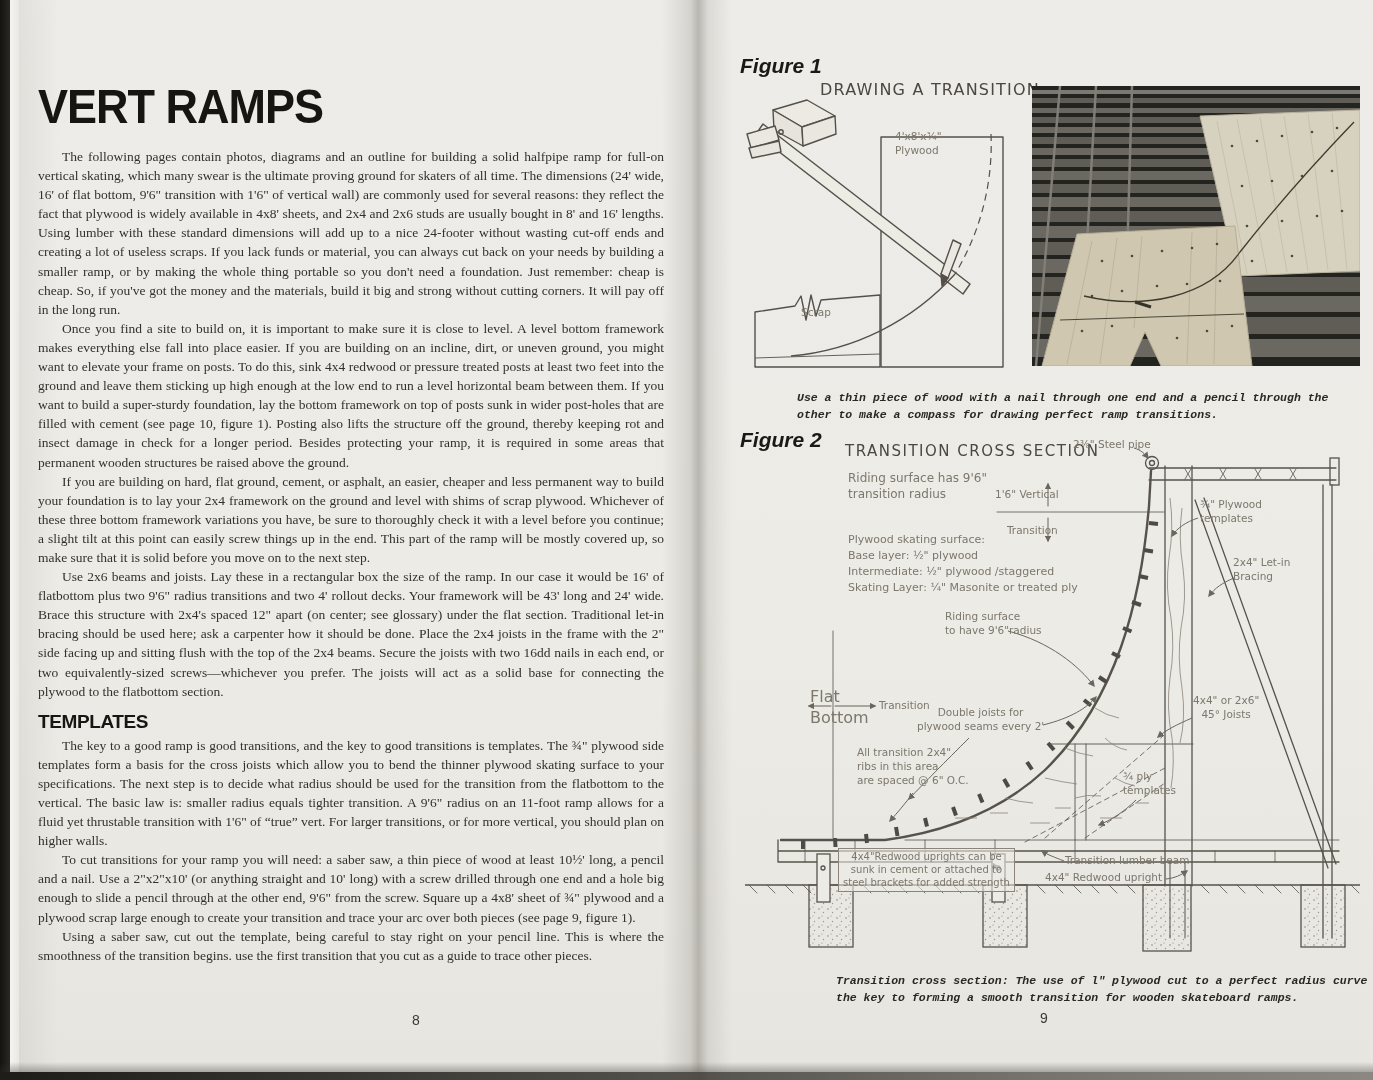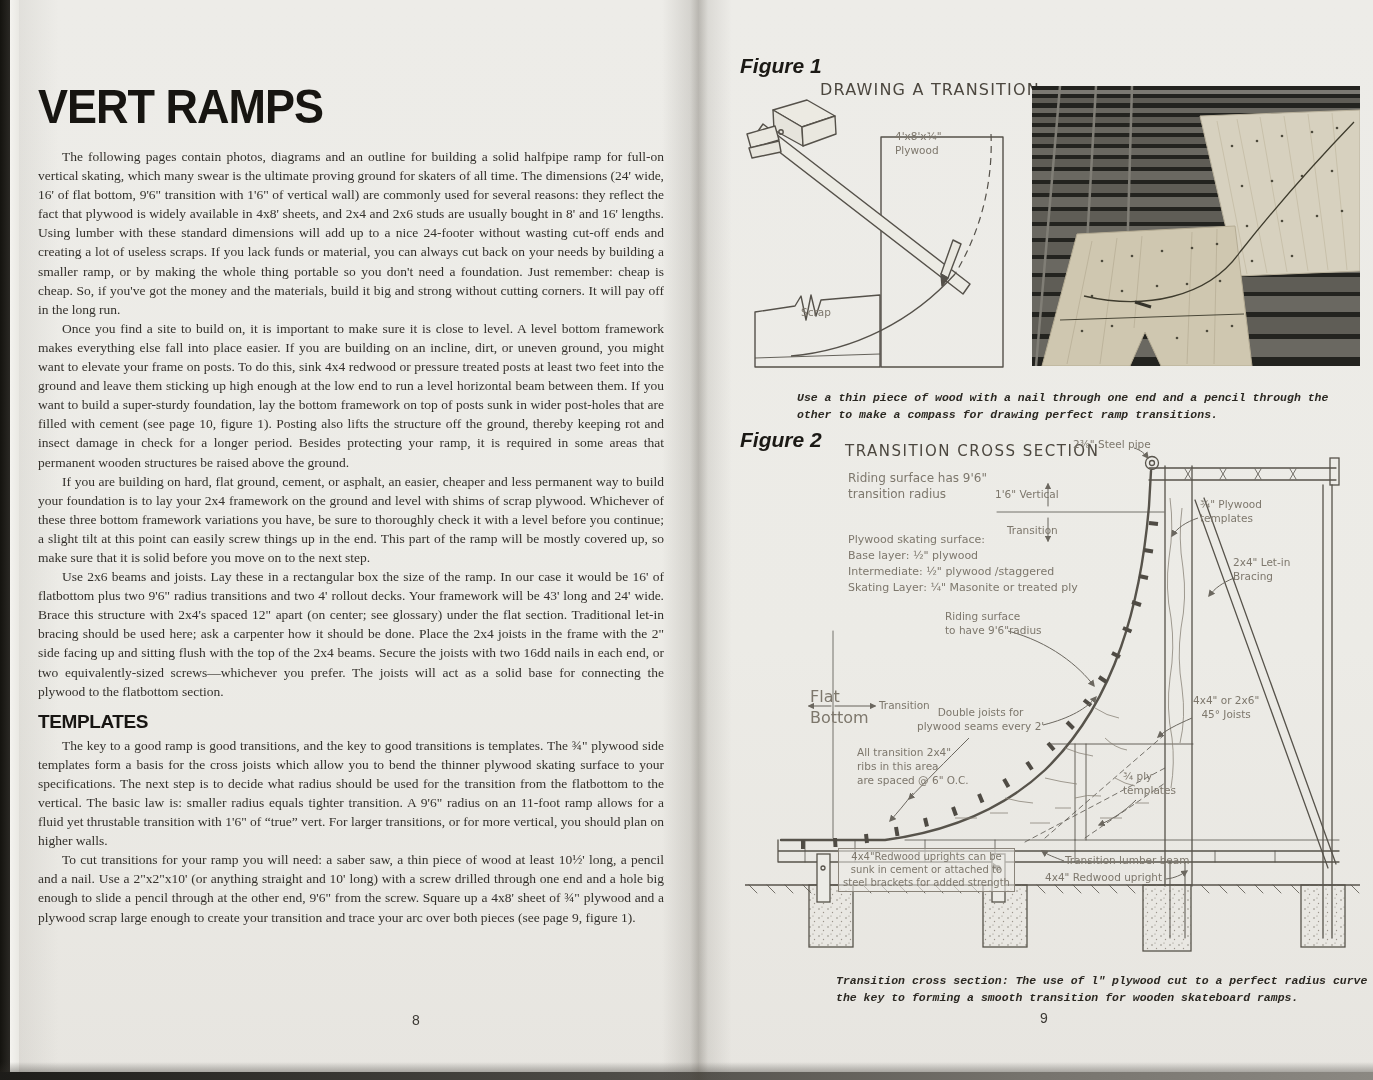--- a/index.html
+++ b/index.html
@@ -53,20 +53,21 @@
 
   <div class="col-left">
     <h1 class="title">VERT RAMPS</h1>
     <p class="body">The following pages contain photos, diagrams and an outline for building a solid halfpipe ramp for full-on vertical skating, which many swear is the ultimate proving ground for skaters of all time. The dimensions (24' wide, 16' of flat bottom, 9'6" transition with 1'6" of vertical wall) are commonly used for several reasons: they reflect the fact that plywood is widely available in 4x8' sheets, and 2x4 and 2x6 studs are usually bought in 8' and 16' lengths. Using lumber with these standard dimensions will add up to a nice 24-footer without wasting cut-off ends and creating a lot of useless scraps. If you lack funds or material, you can always cut back on your needs by building a smaller ramp, or by making the whole thing portable so you don't need a foundation. Just remember: cheap is cheap. So, if you've got the money and the materials, build it big and strong without cutting corners. It will pay off in the long run.</p>
     <p class="body">Once you find a site to build on, it is important to make sure it is close to level. A level bottom framework makes everything else fall into place easier. If you are building on an incline, dirt, or uneven ground, you might want to elevate your frame on posts. To do this, sink 4x4 redwood or pressure treated posts at least two feet into the ground and leave them sticking up high enough at the low end to run a level horizontal beam between them. If you want to build a super-sturdy foundation, lay the bottom framework on top of posts sunk in wider post-holes that are filled with cement (see page 10, figure 1). Posting also lifts the structure off the ground, thereby keeping rot and insect damage in check for a longer period. Besides protecting your ramp, it is required in some areas that permanent wooden structures be raised above the ground.</p>
     <p class="body">If you are building on hard, flat ground, cement, or asphalt, an easier, cheaper and less permanent way to build your foundation is to lay your 2x4 framework on the ground and level with shims of scrap plywood. Whichever of these three bottom framework variations you have, be sure to thoroughly check it with a level before you continue; a slight tilt at this point can easily screw things up in the end. This part of the ramp will be mostly covered up, so make sure that it is solid before you move on to the next step.</p>
     <p class="body">Use 2x6 beams and joists. Lay these in a rectangular box the size of the ramp. In our case it would be 16' of flatbottom plus two 9'6" radius transitions and two 4' rollout decks. Your framework will be 43' long and 24' wide. Brace this structure with 2x4's spaced 12" apart (on center; see glossary) under the flat section. Traditional let-in bracing should be used here; ask a carpenter how it should be done. Place the 2x4 joists in the frame with the 2" side facing up and sitting flush with the top of the 2x4 beams. Secure the joists with two 16dd nails in each end, or two equivalently-sized screws—whichever you prefer. The joists will act as a solid base for connecting the plywood to the flatbottom section.</p>
     <h2 class="sect">TEMPLATES</h2>
     <p class="body">The key to a good ramp is good transitions, and the key to good transitions is templates. The ¾" plywood side templates form a basis for the cross joists which allow you to bend the thinner plywood skating surface to your specifications. The next step is to decide what radius should be used for the transition from the flatbottom to the vertical. The basic law is: smaller radius equals tighter transition. A 9'6" radius on an 11-foot ramp allows for a fluid yet thrustable transition with 1'6" of “true” vert. For larger transitions, or for more vertical, you should plan on higher walls.</p>
     <p class="body">To cut transitions for your ramp you will need: a saber saw, a thin piece of wood at least 10½' long, a pencil and a nail. Use a 2"x2"x10' (or anything straight and 10' long) with a screw drilled through one end and a hole big enough to slide a pencil through at the other end, 9'6" from the screw. Square up a 4x8' sheet of ¾" plywood and a plywood scrap large enough to create your transition and trace your arc over both pieces (see page 9, figure 1).</p>
+    <p class="body">Using a saber saw, cut out the template, being careful to stay right on your pencil line. This is where the smoothness of the transition begins. use the first transition that you cut as a guide to trace other pieces.</p>
   </div>
   <div class="pagenum" style="left:412px;top:1012px;">8</div>
 
   <div class="figlabel" style="left:740px;top:54px;">Figure 1</div>
 
   <div class="fig1">
     <div class="fig1-title">DRAWING A TRANSITION</div>
 
     <div class="fig1-sketch">
       <svg width="290" height="276" viewBox="0 0 290 276">

